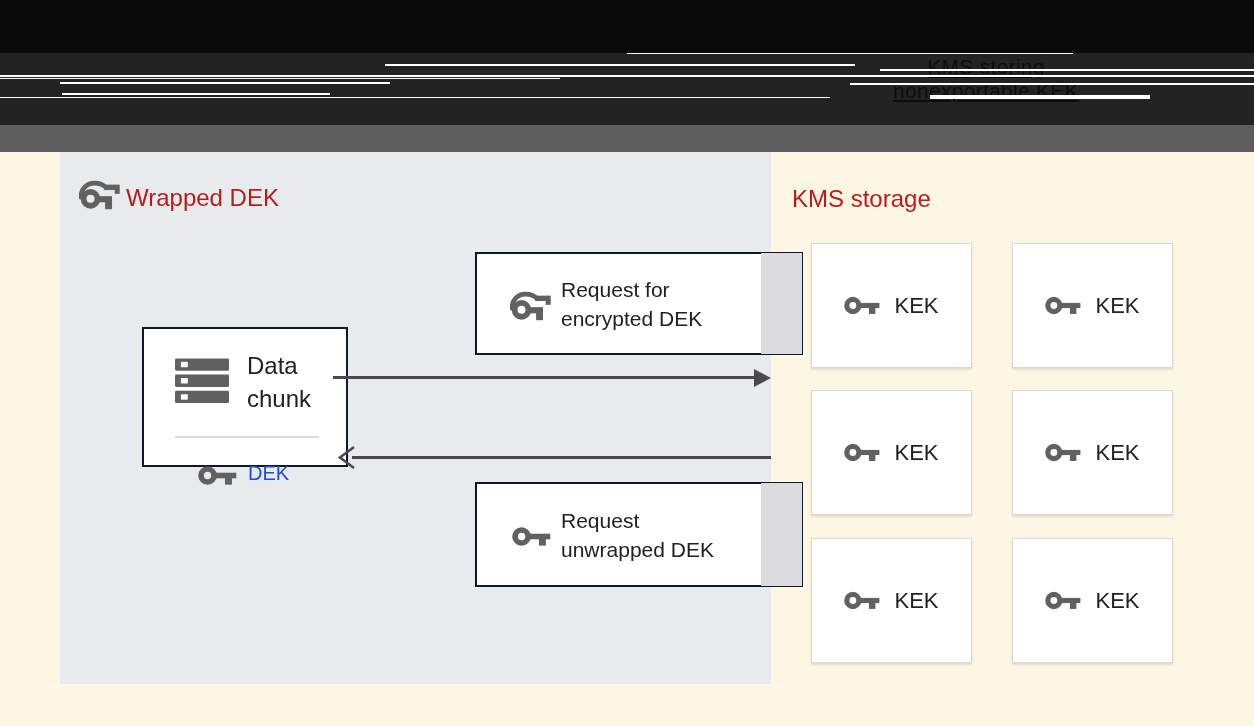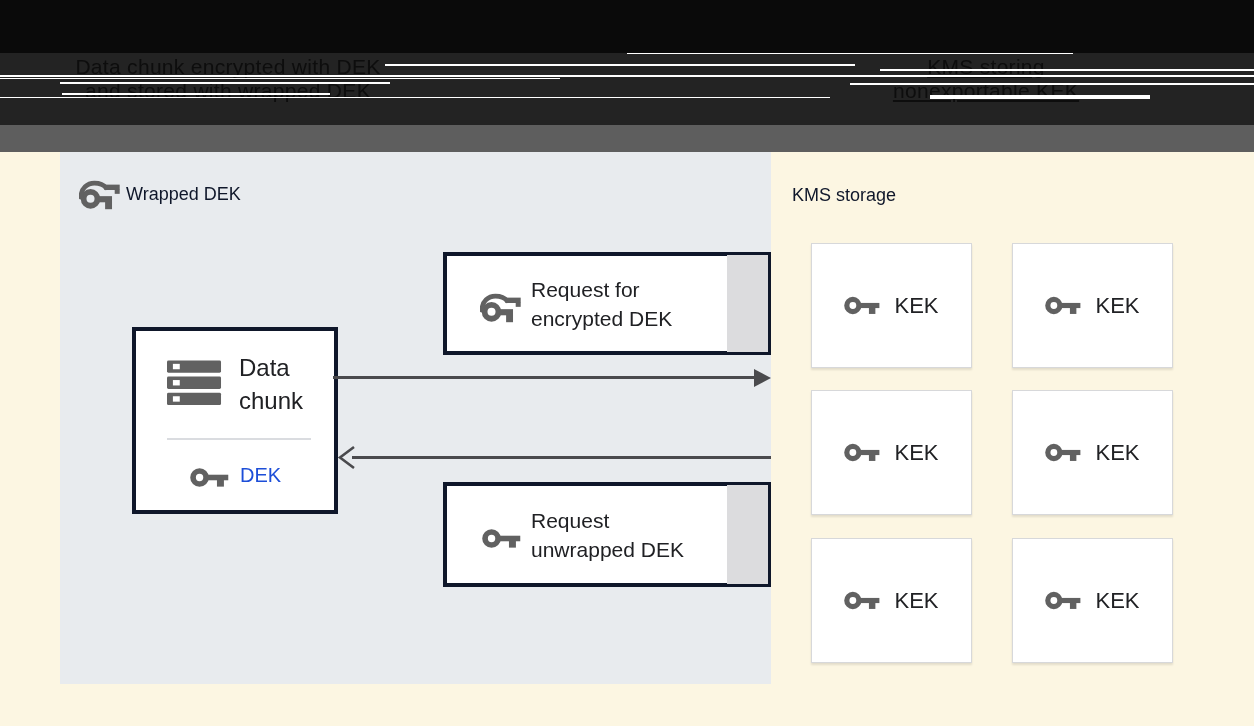--- a/index.html
+++ b/index.html
@@ -11,24 +11,24 @@
   .band-charcoal{position:absolute;left:0;top:53px;width:1254px;height:72px;background:#232323;}
   .band-gray{position:absolute;left:0;top:125px;width:1254px;height:27px;background:#5e5e5e;}
   .caption{position:absolute;color:#0d0d0d;font-size:21px;font-weight:500;letter-spacing:.3px;
            line-height:24px;text-align:center;}
   .caption-left{left:58px;top:2px;width:340px;}
   .caption-right{left:800px;top:2px;width:372px;text-decoration:underline;}
   .glitch{position:absolute;background:#ffffff;}
 
   
   .panel-blue{position:absolute;left:60px;top:152px;width:711px;height:532px;background:#e8ebee;}
-  .panel-title{position:absolute;font-size:18px;color:#0f172a;white-space:nowrap;}
+  .panel-title{position:absolute;font-size:24px;color:#b91c1c;white-space:nowrap;}
   .icon{color:#616161;display:block;}
 
-  .card{position:absolute;background:#ffffff;border:4px solid #0f172a;}
+  .card{position:absolute;background:#ffffff;border:2px solid #0f172a;margin-left:32px;}
   .shadow-strip{position:absolute;top:-1px;right:-1px;width:41px;height:calc(100% + 2px);
                 background:#dcdcde;border:none;}
 
   
   .datachunk-label{position:absolute;left:103px;top:20px;width:96px;font-size:24px;
                    line-height:33px;color:#202124;}
   .divider{position:absolute;left:31px;top:107px;width:144px;height:2px;background:#dadce0;}
   .dek-label{position:absolute;left:104px;top:133px;font-size:20px;color:#1d4ed8;}
 
   
@@ -74,24 +74,20 @@
       <rect x="6" y="20" width="7" height="5.5" fill="#ffffff"></rect>
       <rect x="6" y="36.5" width="7" height="5.5" fill="#ffffff"></rect>
     </symbol>
   </defs>
 </svg>
 
 <div class="stage">
 
   <div class="band-black"></div>
   <div class="band-charcoal">
-    <div class="caption caption-left">
-      <div>Data chunk encrypted with DEK</div>
-      <div>and stored with wrapped DEK</div>
-    </div>
     <div class="caption caption-right">
       <div>KMS storing</div>
       <div>nonexportable KEK</div>
     </div>
   </div>
   <div class="band-gray"></div>
 
   <div class="glitch" style="left:627px;top:53px;width:446px;height:1px"></div>
   <div class="glitch" style="left:385px;top:64px;width:470px;height:2px"></div>
   <div class="glitch" style="left:880px;top:69px;width:374px;height:2px"></div>
@@ -102,21 +98,21 @@
   <div class="glitch" style="left:62px;top:93px;width:268px;height:2px"></div>
   <div class="glitch" style="left:0;top:97px;width:830px;height:1px"></div>
   <div class="glitch" style="left:930px;top:95px;width:220px;height:4px"></div>
 
   <div class="panel-blue"></div>
   <svg class="icon" style="position:absolute;left:79px;top:178px" width="43" height="34">
       <use href="#ic-wrapped-key"></use>
     </svg>
   <div class="panel-title" style="left:126px;top:184px">Wrapped DEK</div>
 
-  <div class="card" style="left:132px;top:327px;width:206px;height:187px">
+  <div class="card" style="left:110px;top:327px;width:206px;height:140px">
     <svg class="icon" style="position:absolute;left:31px;top:29px" width="55" height="46">
         <use href="#ic-server"></use>
       </svg>
     <div class="datachunk-label">Data chunk</div>
     <div class="divider"></div>
     <svg class="icon" style="position:absolute;left:54px;top:135px" width="40" height="23">
         <use href="#ic-key"></use>
       </svg>
     <div class="dek-label">DEK</div>
   </div>

